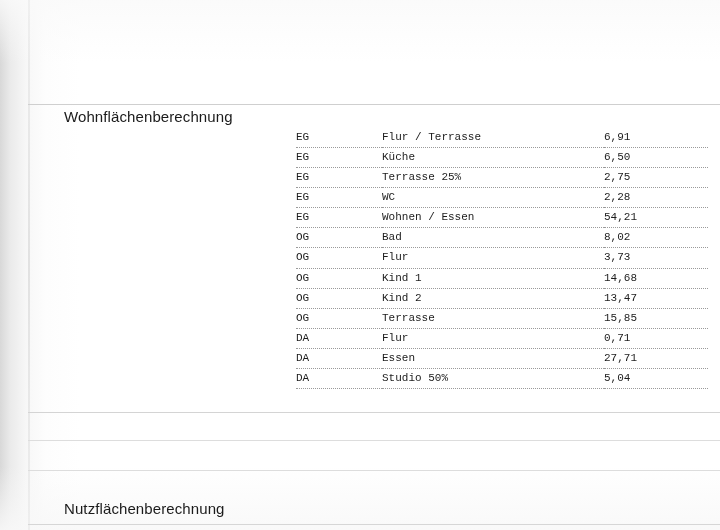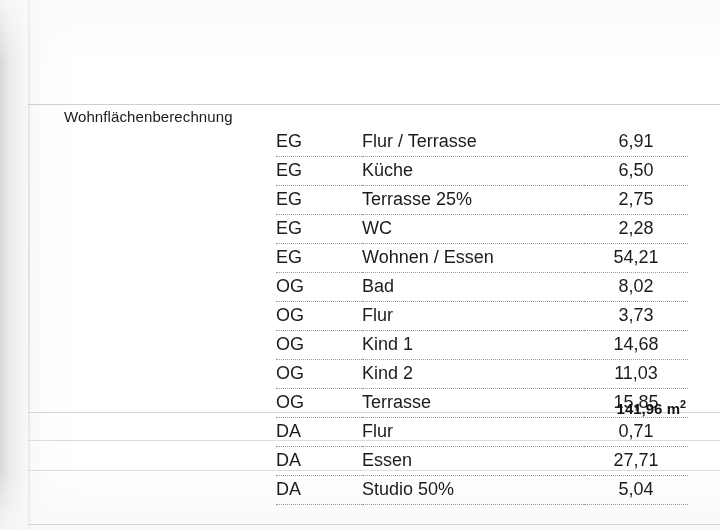--- a/index.html
+++ b/index.html
@@ -60,43 +60,44 @@
     color: #1b1b1b;
     letter-spacing: 0.1px;
     white-space: nowrap;
     margin-left: 32px;
   }
   .section-title.top { top: 108px; }
   .section-title.bottom { top: 500px; }
 
   table.area-table {
     position: absolute;
-    left: 276px;
+    left: 296px;
     top: 128px;
     width: 412px;
     border-collapse: collapse;
-    font-size: 18px;
+    font-size: 11px;
     color: #1c1c1c;
+    font-family: Liberation Mono, monospace;
   }
   table.area-table td {
     padding: 2px 0 3px 0;
     border-bottom: 1px dotted #9a9a9a;
     line-height: 1.28;
     vertical-align: bottom;
   }
   td.c-level {
     width: 86px;
     padding-left: 2px;
   }
   td.c-room {
     width: 222px;
     padding-left: 28px;
   }
   td.c-value {
-    text-align: center;
+    text-align: left;
     padding-right: 4px;
     width: 104px;
   }
 
   .total-row {
     position: absolute;
     left: 278px;
     top: 398px;
     width: 412px;
     text-align: right;
@@ -164,21 +165,21 @@
         <td class="c-value">3,73</td>
       </tr>
       <tr>
         <td class="c-level">OG</td>
         <td class="c-room">Kind 1</td>
         <td class="c-value">14,68</td>
       </tr>
       <tr>
         <td class="c-level">OG</td>
         <td class="c-room">Kind 2</td>
-        <td class="c-value">11,03</td>
+        <td class="c-value">13,47</td>
       </tr>
       <tr>
         <td class="c-level">OG</td>
         <td class="c-room">Terrasse</td>
         <td class="c-value">15,85</td>
       </tr>
       <tr>
         <td class="c-level">DA</td>
         <td class="c-room">Flur</td>
         <td class="c-value">0,71</td>
@@ -189,18 +190,17 @@
         <td class="c-value">27,71</td>
       </tr>
       <tr>
         <td class="c-level">DA</td>
         <td class="c-room">Studio 50%</td>
         <td class="c-value">5,04</td>
       </tr>
     </tbody>
   </table>
 
-  <div class="total-row">
-    <span>141,96</span>
-    <span class="unit"><span>m</span><sup>2</sup></span>
+
+  <div class="section-title bottom">
+    <span>Nutzflächenberechnung</span>
   </div>
-
 </div>
 
 </body></html>

